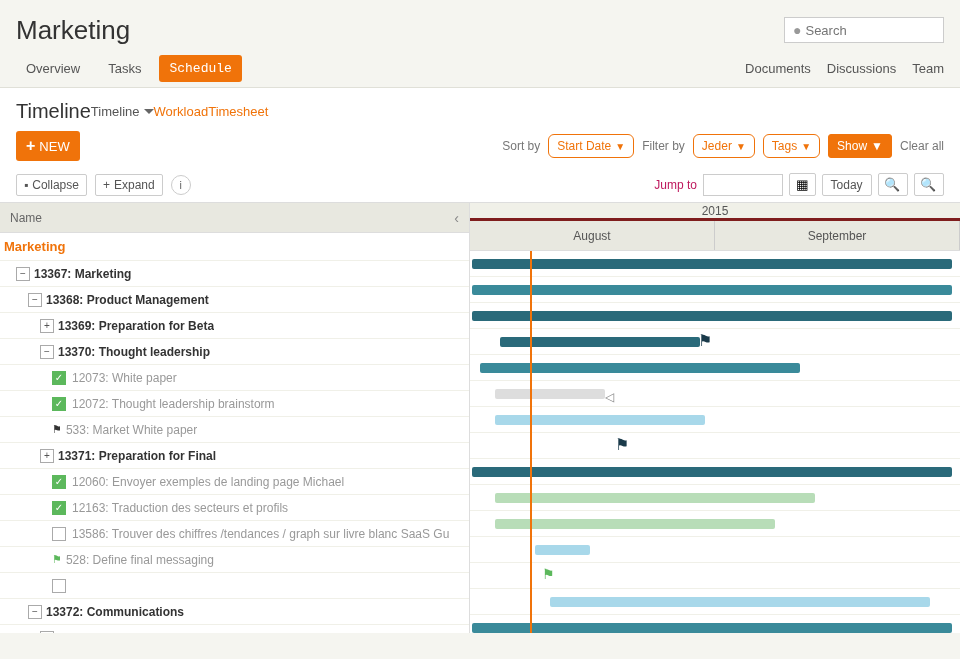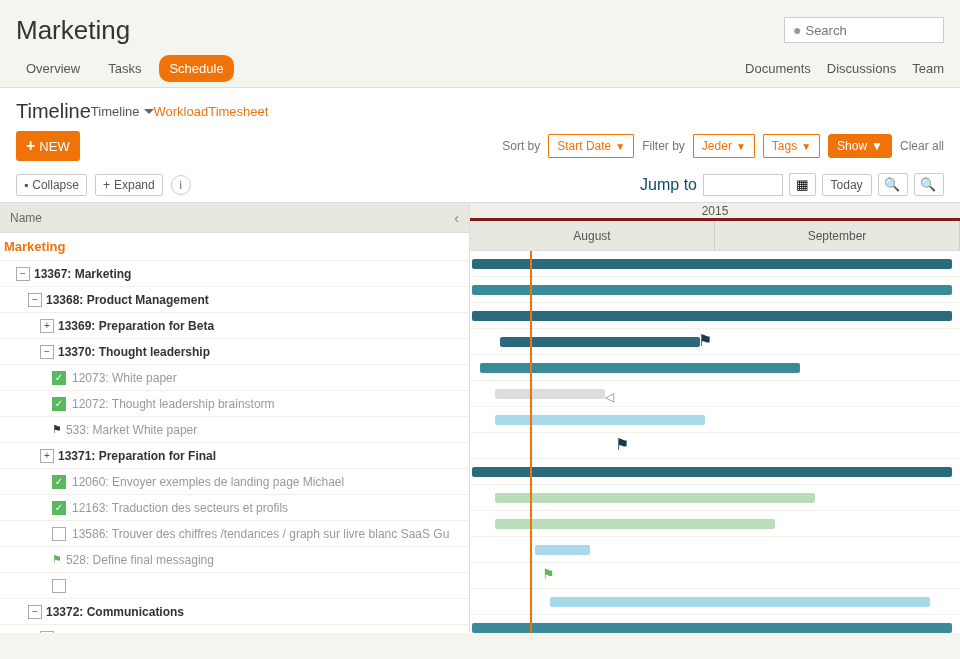--- a/index.html
+++ b/index.html
@@ -9,51 +9,51 @@
     .header { background: #f5f5f0; padding: 10px 16px 0; display: flex; align-items: center; justify-content: space-between; height: 50px; }
     .header-title { font-size: 26px; font-weight: 300; color: #333; }
     .search-box { display: flex; align-items: center; border: 1px solid #ccc; background: white; padding: 4px 8px; width: 160px; }
     .search-box input { border: none; outline: none; font-size: 13px; width: 120px; background: transparent; color: #999; }
     .search-icon-span { color: #999; margin-right: 4px; font-size: 14px; }
 
     
     .nav { background: #f5f5f0; padding: 0 16px; display: flex; align-items: center; justify-content: space-between; height: 38px; border-bottom: 1px solid #e0e0d8; }
     .nav-left { display: flex; align-items: center; gap: 8px; }
     .nav-item { padding: 6px 10px; cursor: pointer; font-size: 13px; color: #555; text-decoration: none; }
-    .nav-item.active { background: #f0730a; color: white; border-radius: 10px; }
+    .nav-item.active { background: #f0730a; color: white; border-radius: 3px; font-family: Liberation Mono, monospace; }
     .nav-right { display: flex; align-items: center; gap: 16px; }
     .nav-right-item { font-size: 13px; color: #555; cursor: pointer; }
 
     
     .content { background: white; margin: 0; padding: 0; }
 
     
     .timeline-header { padding: 12px 16px 0; display: flex; align-items: center; border-bottom: none; }
     .timeline-title { font-size: 20px; font-weight: 400; color: #333; }
     .tab-link { font-size: 13px; color: #f0730a; text-decoration: none; cursor: pointer; padding: 4px 0; }
     .tab-link.active-tab { color: #555; }
     .tab-indicator { display: inline-block; width: 0; height: 0; border-left: 5px solid transparent; border-right: 5px solid transparent; border-top: 5px solid #666; margin-left: 4px; vertical-align: middle; }
 
     
     .toolbar { padding: 8px 16px; display: flex; align-items: center; gap: 8px; }
     .new-btn { background: #f0730a; color: white; border: none; padding: 6px 10px; cursor: pointer; border-radius: 3px; font-size: 13px; display: flex; align-items: center; gap: 4px; }
     .new-btn .plus { font-size: 16px; font-weight: bold; }
     .sort-area { margin-left: auto; display: flex; align-items: center; gap: 8px; }
     .label-text { color: #777; font-size: 12px; }
-    .dropdown-btn { border: 1px solid #f0730a; color: #f0730a; background: white; padding: 4px 8px; cursor: pointer; border-radius: 1px; font-size: 12px; display: flex; align-items: center; gap: 4px; }
+    .dropdown-btn { border: 1px solid #f0730a; color: #f0730a; background: white; padding: 4px 8px; cursor: pointer; border-radius: 6px; font-size: 12px; display: flex; align-items: center; gap: 4px; }
     .dropdown-btn .arrow { font-size: 10px; }
     .show-btn { background: #f0730a; color: white; border: 1px solid #f0730a; padding: 4px 8px; cursor: pointer; border-radius: 3px; font-size: 12px; display: flex; align-items: center; gap: 4px; }
     .clear-all { color: #777; font-size: 12px; cursor: pointer; text-decoration: none; }
 
     
     .controls-bar { padding: 4px 16px; display: flex; align-items: center; gap: 8px; border-bottom: 1px solid #ddd; padding-bottom: 6px; }
     .ctrl-btn { border: 1px solid #ccc; background: white; padding: 3px 7px; cursor: pointer; border-radius: 2px; font-size: 12px; display: flex; align-items: center; gap: 4px; color: #555; }
     .info-btn { border: 1px solid #ccc; background: white; border-radius: 50%; width: 20px; height: 20px; display: flex; align-items: center; justify-content: center; cursor: pointer; font-size: 11px; color: #666; }
     .jump-area { margin-left: auto; display: flex; align-items: center; gap: 6px; }
-    .jump-label { font-size: 16px; color: #0c4a6e; text-align: right; }
+    .jump-label { font-size: 12px; color: #be185d; text-align: right; }
     .jump-input { border: 1px solid #ccc; padding: 3px 6px; font-size: 12px; width: 80px; }
     .calendar-btn { border: 1px solid #ccc; background: white; padding: 3px 6px; cursor: pointer; border-radius: 2px; }
     .today-btn { border: 1px solid #ccc; background: white; padding: 3px 8px; cursor: pointer; border-radius: 2px; font-size: 12px; color: #555; }
     .zoom-btn { border: 1px solid #ccc; background: white; padding: 3px 6px; cursor: pointer; border-radius: 2px; font-size: 13px; color: #555; }
 
     
     .gantt-wrapper { display: flex; height: 430px; overflow: hidden; }
     .gantt-left { width: 470px; min-width: 470px; border-right: 1px solid #ddd; overflow: hidden; flex-shrink: 0; }
     .gantt-right { flex: 1; overflow: hidden; position: relative; }
 

